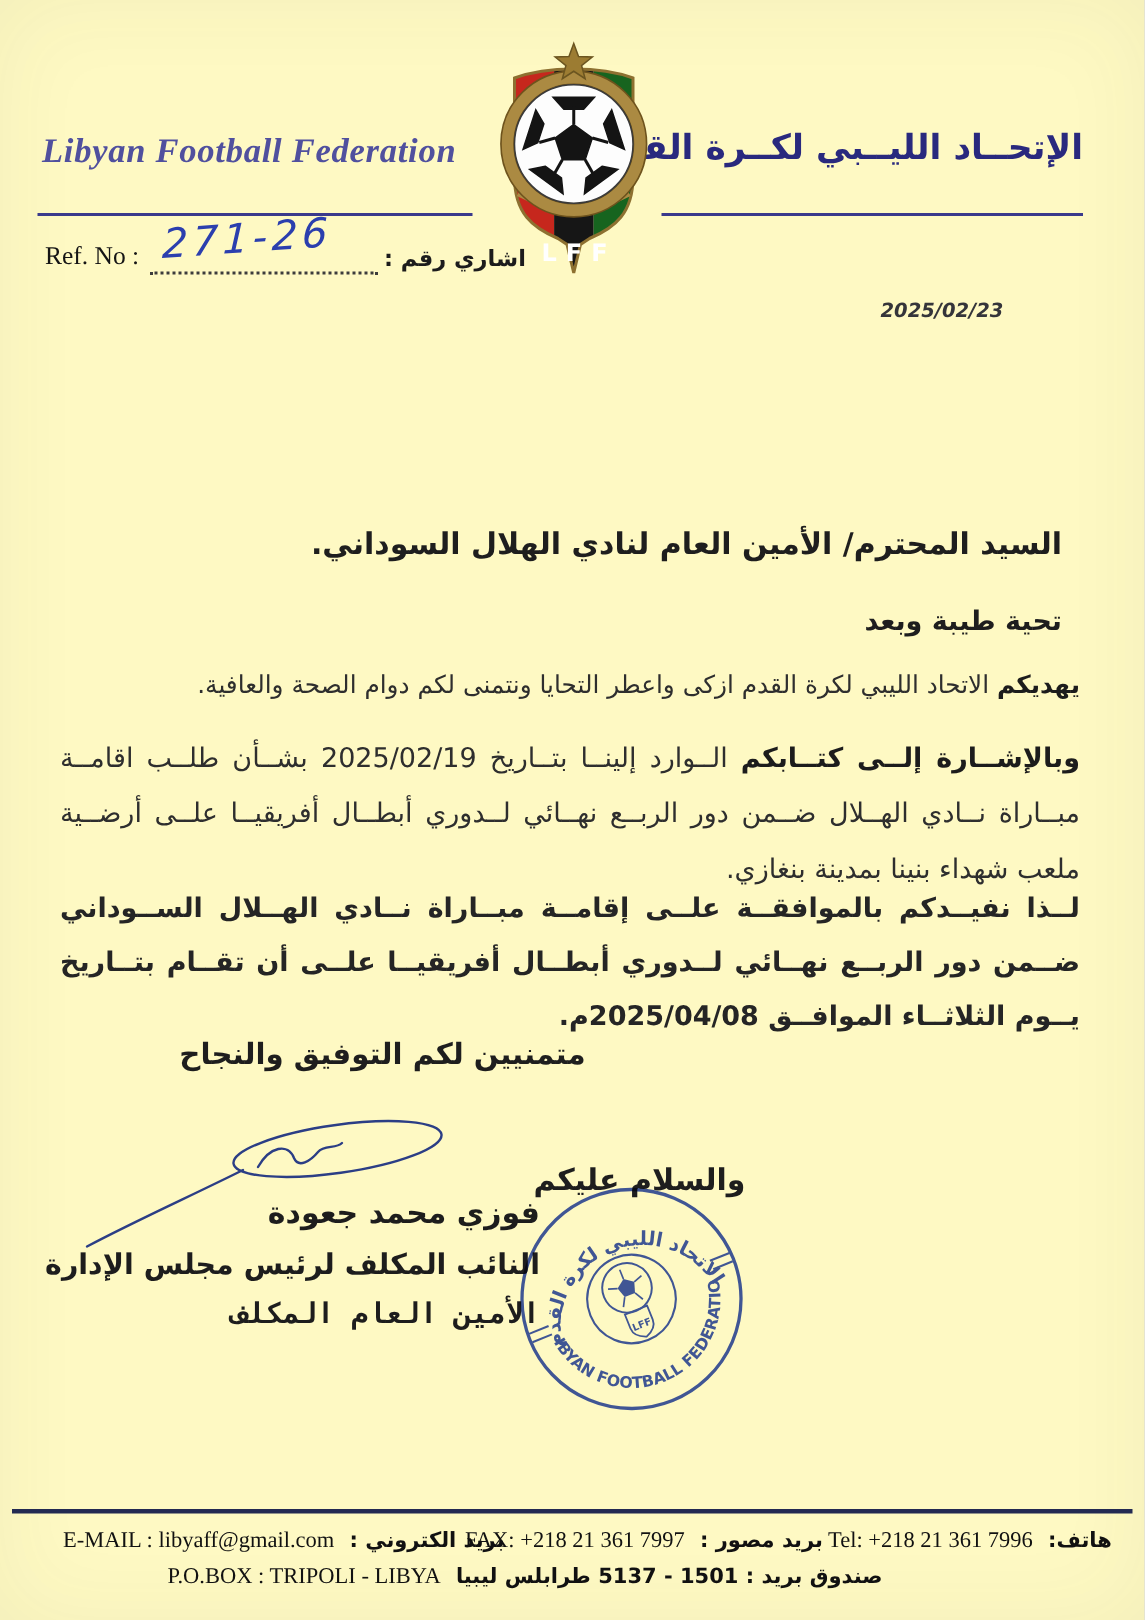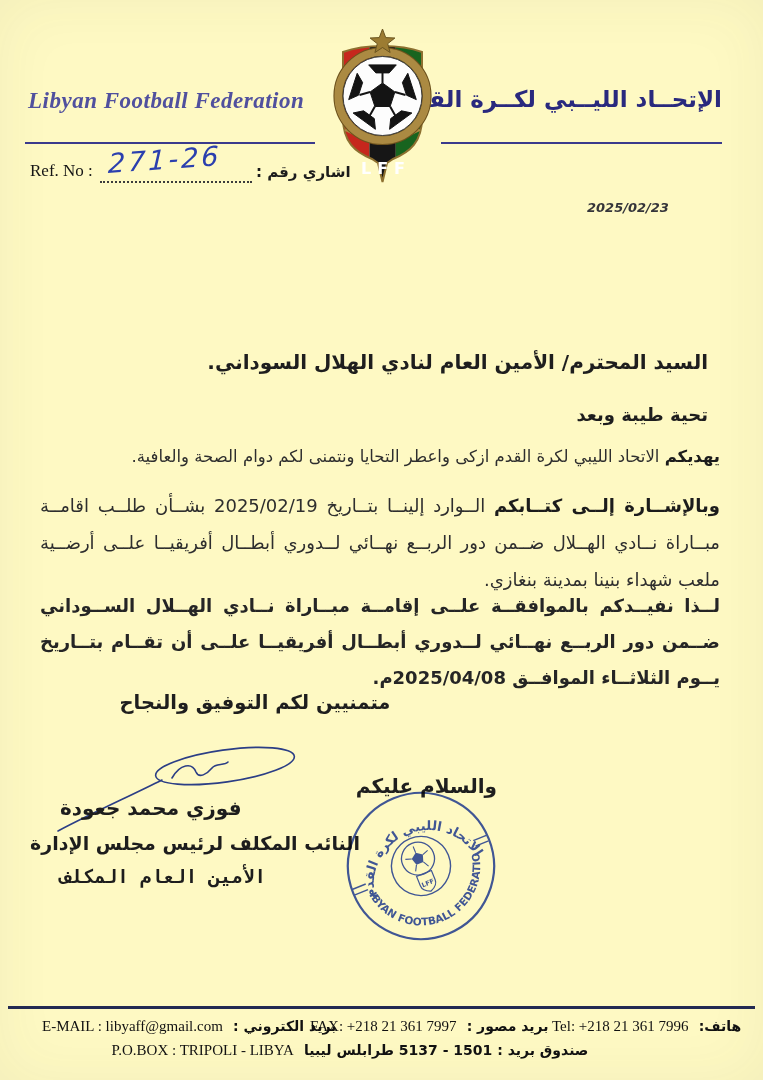--- a/index.html
+++ b/index.html
@@ -30,21 +30,21 @@
   .greeting{right:55px;top:404px;font-size:18px;font-weight:bold;color:#1e1e1e;}
   .para1{right:43px;top:447px;font-size:16.5px;white-space:nowrap;color:#2e2e2e;}
   .para2{right:43px;top:487px;width:680px;font-size:18px;line-height:37px;text-align:justify;color:#2e2e2e;}
   .para3{right:43px;top:588px;width:680px;font-size:18px;line-height:36px;text-align:justify;
          font-weight:bold;color:#252525;}
   .lead{font-weight:bold;color:#1c1c1c;}
   .wishes{left:40px;top:691px;width:430px;text-align:center;font-size:19.5px;font-weight:bold;color:#1e1e1e;}
   .closing{right:266px;top:754px;font-size:20px;font-weight:bold;color:#1e1e1e;margin-top:20px;}
 
   
-  .sig-block{left:60px;top:796px;width:300px;text-align:left;direction:rtl;color:#1d1d1d;}
+  .sig-block{left:60px;top:796px;width:300px;text-align:right;direction:rtl;color:#1d1d1d;}
   .sig-name{font-size:20px;font-weight:bold;margin-bottom:12px;}
   .sig-t1{font-size:19px;font-weight:bold;margin-bottom:11px;white-space:nowrap;}
   .sig-t2{font-size:19px;font-weight:bold;font-family:Liberation Mono, monospace;}
   .sig-svg{left:50px;top:738px;mix-blend-mode:multiply;}
   .stamp-svg{left:336px;top:788px;opacity:.92;mix-blend-mode:multiply;}
 
   
   .cc{right:100px;top:918px;width:260px;direction:rtl;text-align:right;font-size:13.5px;
       font-weight:bold;color:#222;line-height:19px;}
   .cc-item{display:block;}

